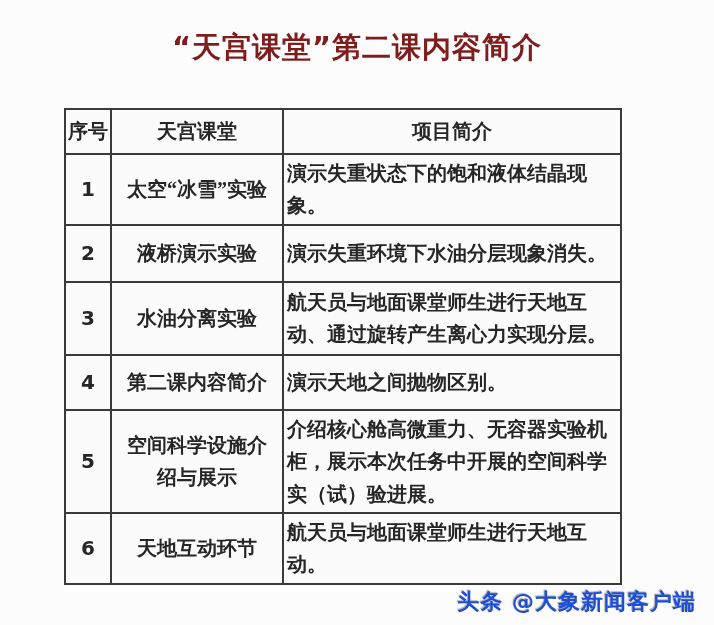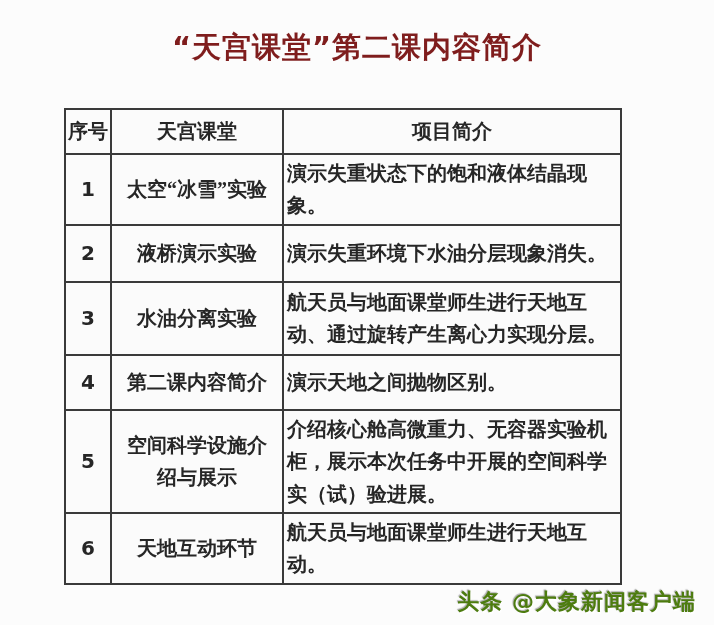--- a/index.html
+++ b/index.html
@@ -49,21 +49,21 @@
   tr.rh-r6     { height:55px; }
   td.c-no   { text-align:center; }
   td.c-name { text-align:center; line-height:1.6; padding:0 9px;font-family:Liberation Serif, serif; }
   td.c-desc { text-align:left; vertical-align:middle; padding:2px 2px 2px 3px; line-height:1.62; }
   .watermark {
     position:absolute;
     top:587px; right:18px;
     font-size:22px;
     font-weight:bold;
     letter-spacing:1px;
-    color:#4d7c0f;
+    color:#1d4ed8;
     text-shadow:-1px -1px 1px rgba(105,105,105,0.55), 1px 2px 1px #ffffff;
   }
 </style>
 </head>
 <body>
 
 <div class="page">
 
   <h1 class="title">“天宫课堂”第二课内容简介</h1>
 

